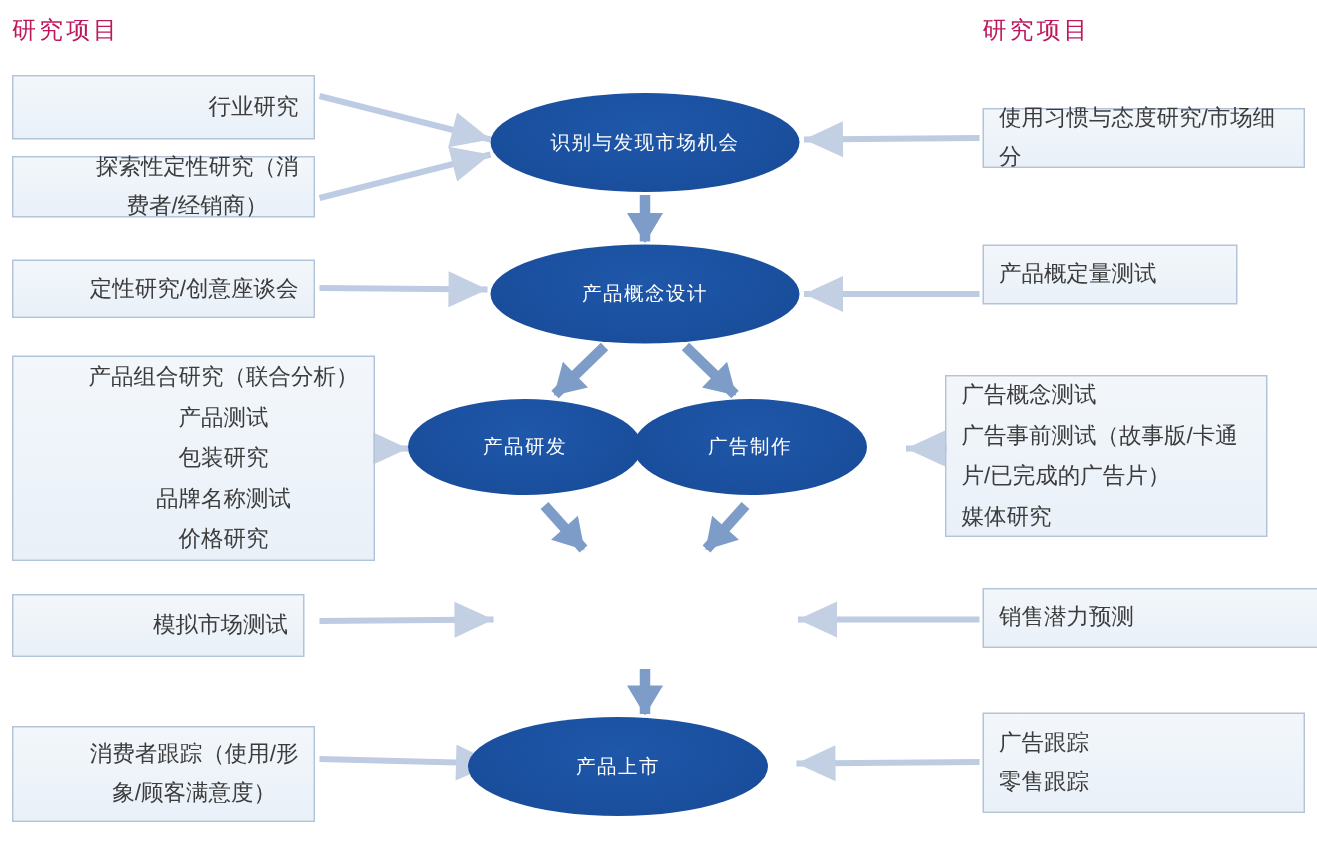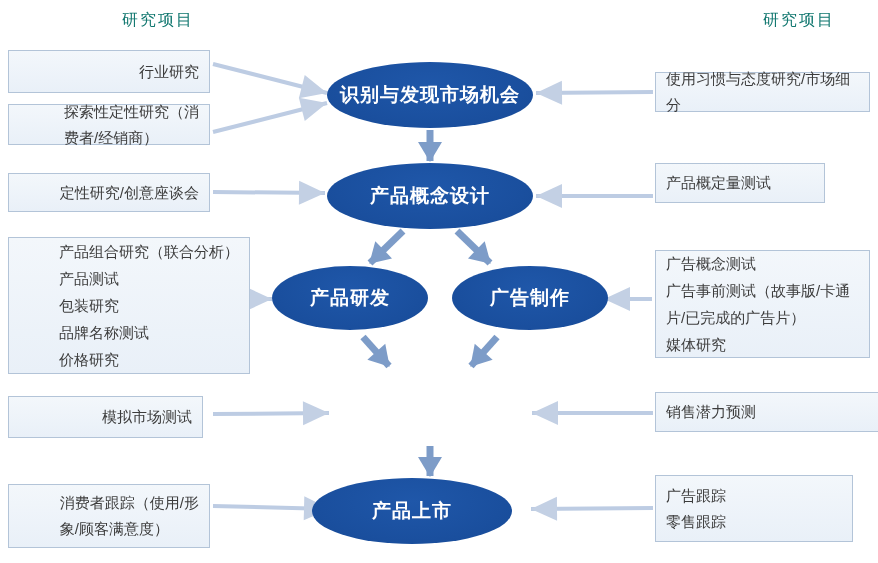--- a/index.html
+++ b/index.html
@@ -1,38 +1,38 @@
 <!DOCTYPE html>
 <html><head>
 <meta charset="utf-8">
 <style>
   html,body{margin:0;padding:0;background:#fff;}
   #canvas{
     position:relative;width:878px;height:563px;background:#ffffff;overflow:hidden;
     font-family:"Liberation Sans","DejaVu Sans",sans-serif;color:#3c3c3c;
   }
   .hdr{
-    position:absolute;font-size:16px;color:#0f766e;text-align:right;letter-spacing:2px;
+    position:absolute;font-size:16px;color:#be185d;text-align:left;letter-spacing:2px;
   }
   .box{
     position:absolute;box-sizing:border-box;
     border:1px solid #b3c4d8;
     background:linear-gradient(180deg,#f3f7fb 0%,#e9f0f8 100%);
     display:flex;align-items:center;
     font-size:15px;line-height:26px;color:#3c3c3c;
     white-space:pre-line;z-index:2;
   }
-  .box.l{justify-content:flex-end;text-align:left;padding:3px 10px 3px 8px;}
+  .box.l{justify-content:flex-end;text-align:center;padding:3px 10px 3px 8px;}
   .box.r{justify-content:flex-start;text-align:left;padding:3px 8px 3px 10px;}
   .box.tall{line-height:27px;}
   .ellipse{
     position:absolute;border-radius:50%;
     background:radial-gradient(ellipse at 50% 35%, #1f57a9 0%, #1a4f9e 65%, #174a96 100%);
     display:flex;align-items:center;justify-content:center;
-    color:#ffffff;font-size:19px;font-weight:bold;letter-spacing:1px;
+    color:#ffffff;font-size:13px;font-weight:normal;letter-spacing:1px;
     z-index:2;white-space:nowrap;
   }
   svg.arrows{position:absolute;left:0;top:0;z-index:1;}
 </style>
 </head>
 <body>
 
 <div id="canvas">
 
   <svg class="arrows" width="878" height="563" aria-hidden="true">
@@ -77,27 +77,27 @@
 产品测试
 包装研究
 品牌名称测试
 价格研究</div>
   <div class="box l" style="left:8px;top:396px;width:195px;height:42px;">模拟市场测试</div>
   <div class="box l" style="left:8px;top:484px;width:202px;height:64px;">消费者跟踪（使用/形
 象/顾客满意度）</div>
 
   <div class="box r" style="left:655px;top:72px;width:215px;height:40px;">使用习惯与态度研究/市场细分</div>
   <div class="box r" style="left:655px;top:163px;width:170px;height:40px;">产品概定量测试</div>
-  <div class="box r tall" style="left:655px;top:250px;width:215px;height:108px;">广告概念测试
+  <div class="box r tall" style="left:630px;top:250px;width:215px;height:108px;">广告概念测试
 广告事前测试（故事版/卡通
 片/已完成的广告片）
 媒体研究</div>
   <div class="box r" style="left:655px;top:392px;width:240px;height:40px;">销售潜力预测</div>
-  <div class="box r" style="left:655px;top:475px;width:198px;height:67px;">广告跟踪
+  <div class="box r" style="left:655px;top:475px;width:215px;height:67px;">广告跟踪
 零售跟踪</div>
 
   <div class="ellipse" style="left:327px;top:62px;width:206px;height:66px;">识别与发现市场机会</div>
   <div class="ellipse" style="left:327px;top:163px;width:206px;height:66px;">产品概念设计</div>
   <div class="ellipse" style="left:272px;top:266px;width:156px;height:64px;">产品研发</div>
-  <div class="ellipse" style="left:452px;top:266px;width:156px;height:64px;">广告制作</div>
+  <div class="ellipse" style="left:422px;top:266px;width:156px;height:64px;">广告制作</div>
   <div class="ellipse" style="left:312px;top:478px;width:200px;height:66px;">产品上市</div>
 
 </div>
 
 </body></html>

